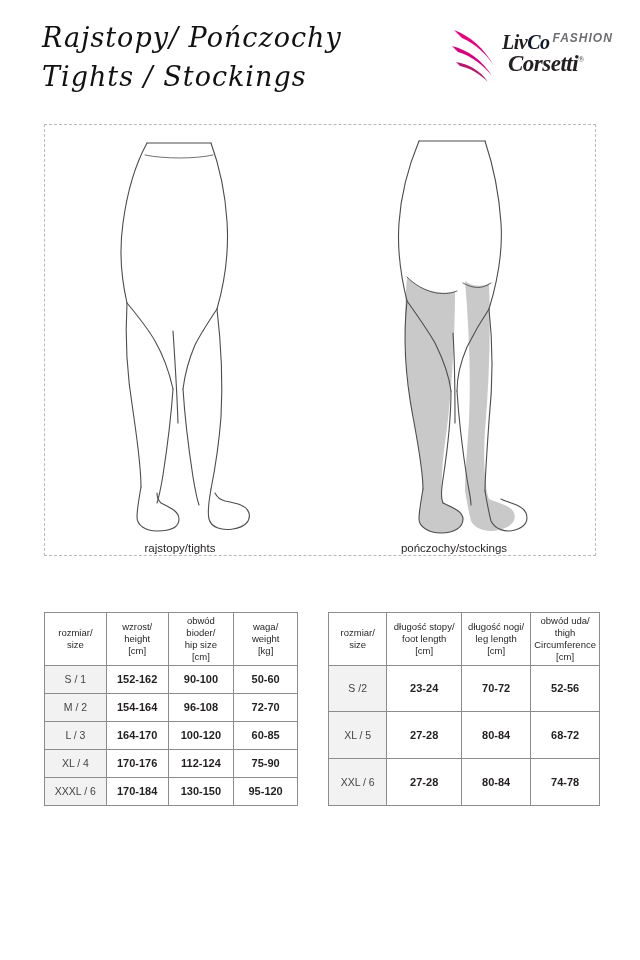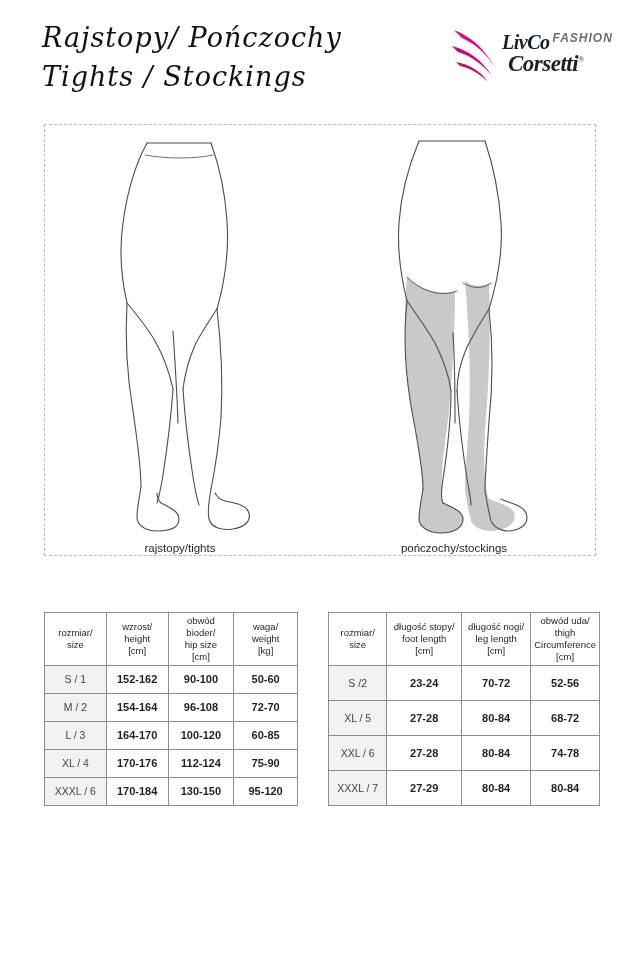--- a/index.html
+++ b/index.html
@@ -395,23 +395,17 @@
           <td>27-28</td>
           <td>80-84</td>
           <td>68-72</td>
         </tr>
         <tr>
           <td class="size-cell">XXL / 6</td>
           <td>27-28</td>
           <td>80-84</td>
           <td>74-78</td>
         </tr>
-        <tr>
-          <td class="size-cell">XXXL / 7</td>
-          <td>27-29</td>
-          <td>80-84</td>
-          <td>80-84</td>
-        </tr>
       </tbody>
     </table>
 
   </div>
 </div>
 
 </body></html>

